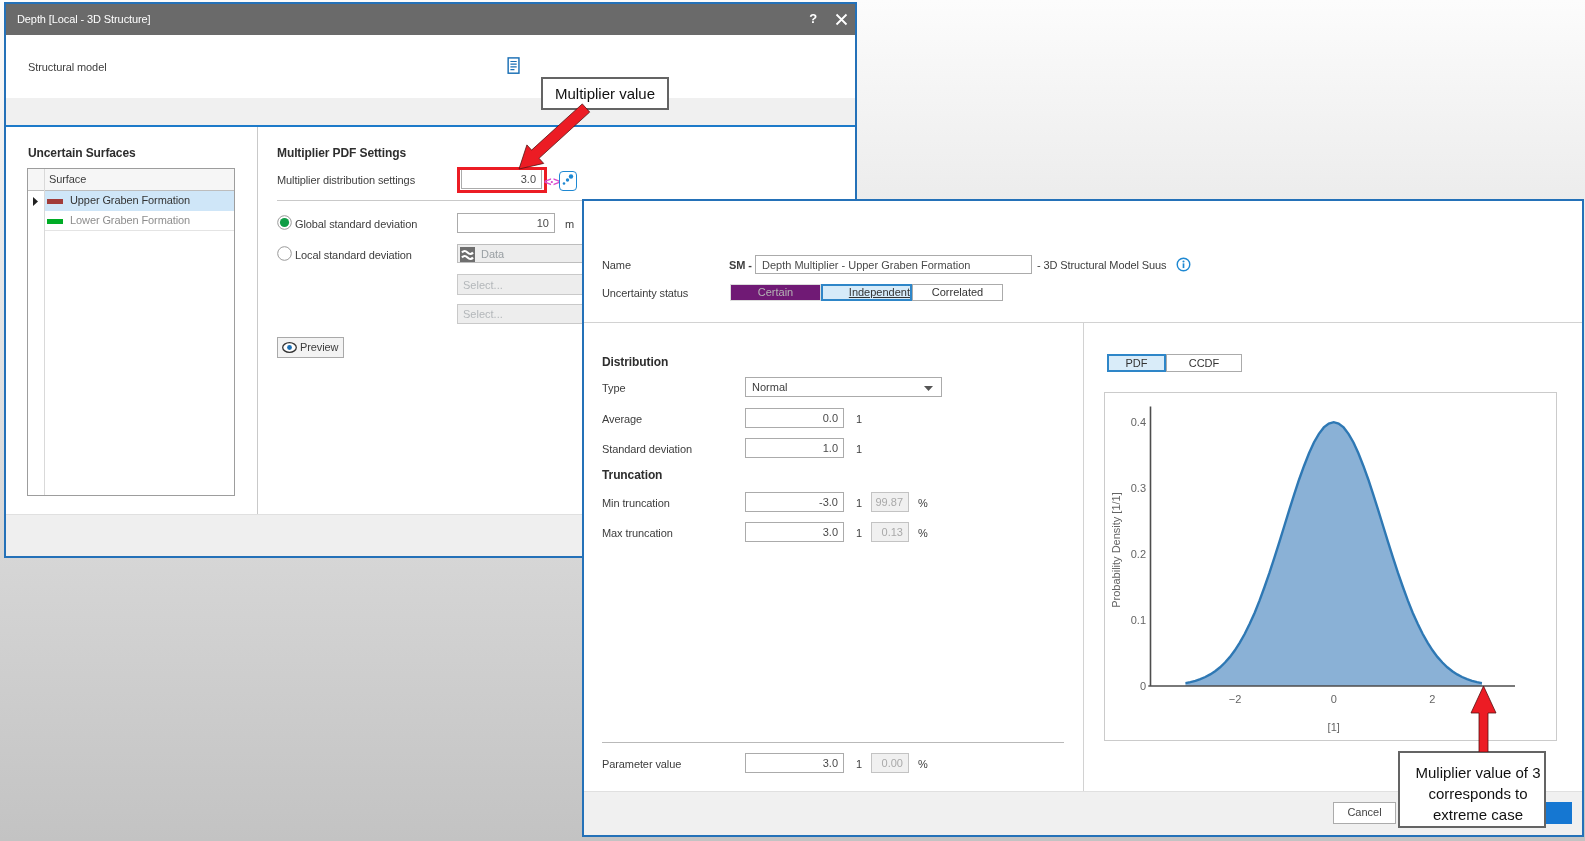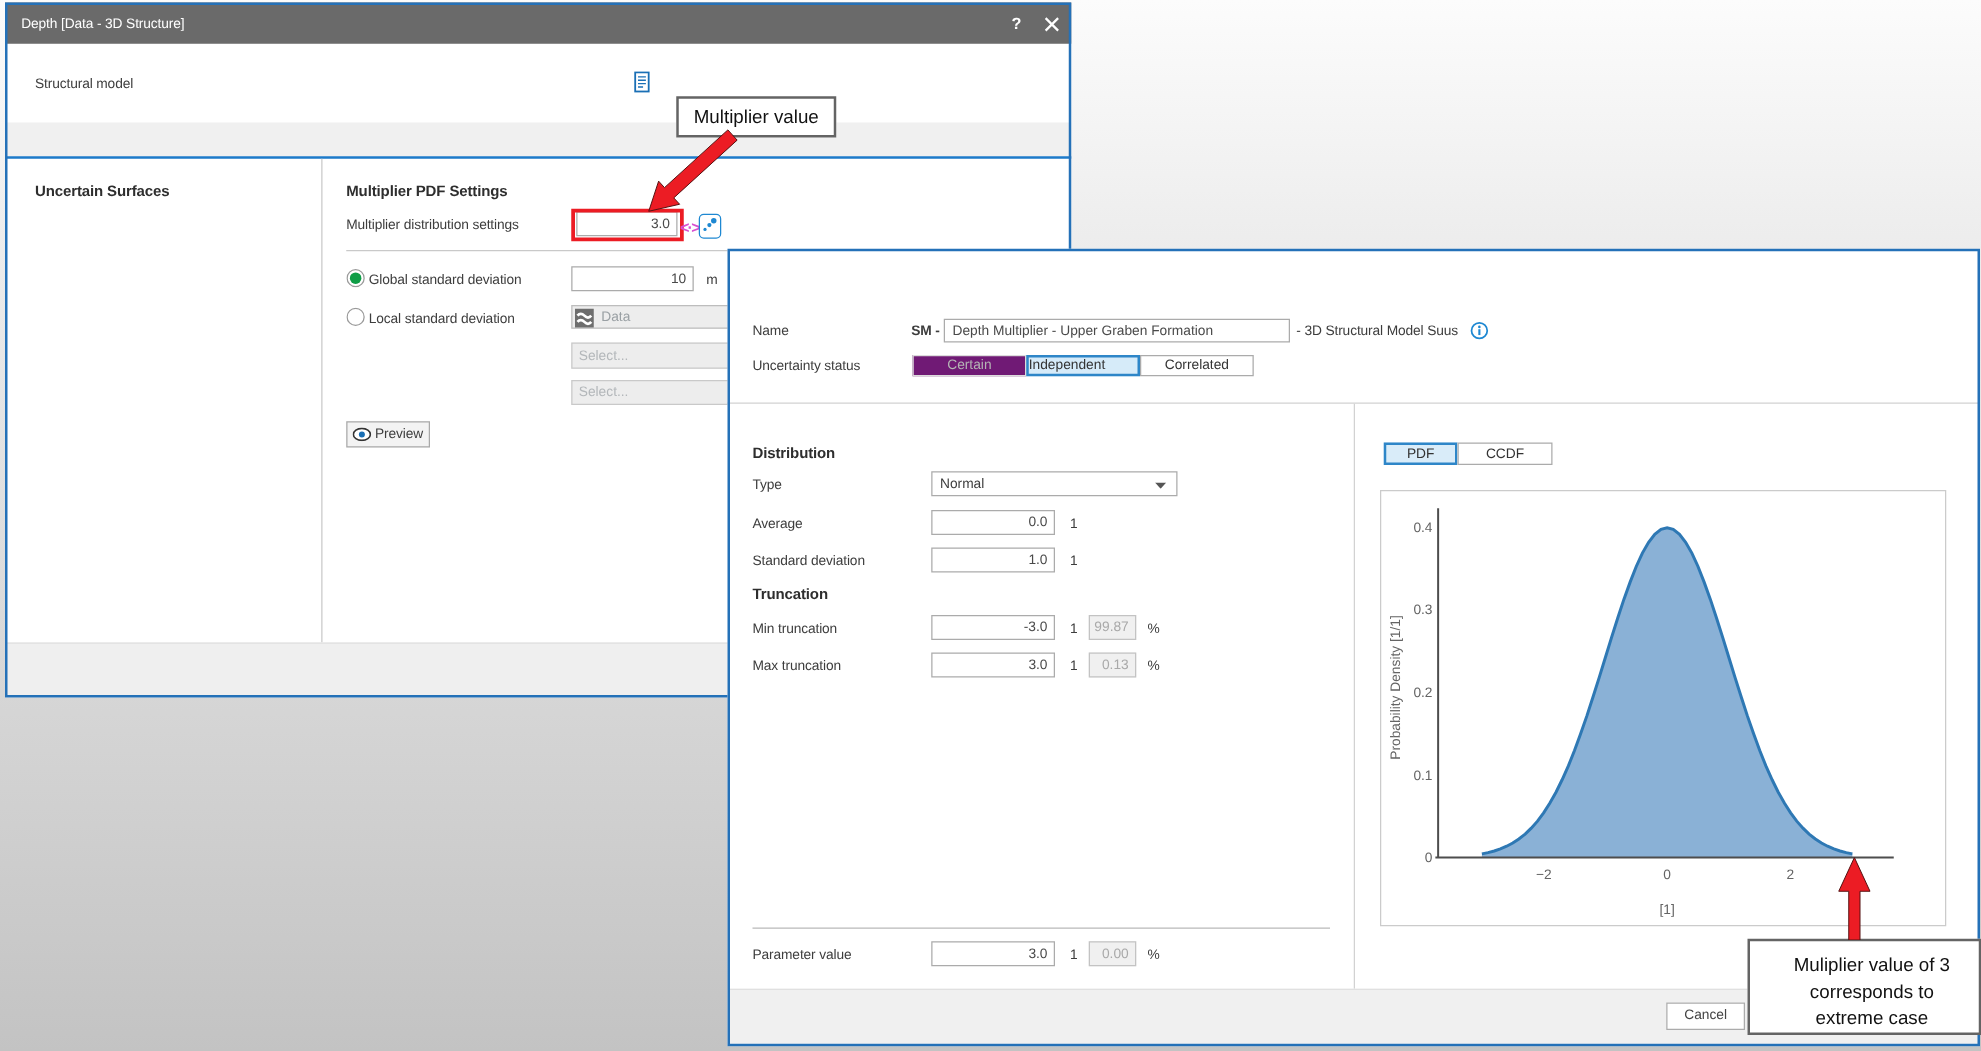--- a/index.html
+++ b/index.html
@@ -20,41 +20,57 @@
 .sel{position:absolute;background:#ededed;border:1px solid #c9c9c9;box-sizing:border-box;
   color:#b3b7ba;font-size:11px;}
 .callout{position:absolute;background:#fff;border:2px solid #646464;box-sizing:border-box;
   color:#111;text-align:center;}
 </style>
 </head>
 <body>
 
 <div class="dlg" id="d1" style="left:4px;top:2px;width:853px;height:556px;">
   <div class="tbar" style="height:33px;">
-    <span class="t">Depth [Data - 3D Structure]</span>
+    <span class="t">Depth [Local - 3D Structure]</span>
     <span style="position:absolute;right:40px;top:9px;font-weight:bold;font-size:13px;">?</span>
     <svg style="position:absolute;right:9px;top:11px;" width="13" height="13">
       <path d="M1.5,1.5 L11.5,11.5 M11.5,1.5 L1.5,11.5" stroke="#fff" stroke-width="1.8"></path>
     </svg>
   </div>
 
   <div class="lbl" style="left:24px;top:59px;">Structural model</div>
 
 
   <svg style="position:absolute;left:503px;top:55px;" width="14" height="18" viewBox="0 0 15 20">
     <rect x="1" y="1" width="12" height="17" fill="none" stroke="#1a6fb5" stroke-width="1.6"></rect>
     <g stroke="#1a6fb5" stroke-width="1.3">
       <path d="M3.5,5 L10.5,5 M3.5,8 L10.5,8 M3.5,11 L10.5,11 M3.5,14 L8,14"></path>
     </g>
   </svg>
 
   <div class="abs" style="left:0;top:96px;width:853px;height:27px;background:#f0f0f0;"></div>
   <div class="abs" style="left:0;top:123px;width:853px;height:2px;background:#1d7ac9;"></div>
 
   <div class="lbl b" style="left:24px;top:144px;">Uncertain Surfaces</div>
+  <div class="abs" style="left:23px;top:166px;width:208px;height:328px;border:1px solid #9d9d9d;background:#fff;box-sizing:border-box;">
+    <div class="abs" style="left:0;top:0;width:100%;height:22px;background:#f6f6f6;border-bottom:1px solid #bdbdbd;box-sizing:border-box;"></div>
+    <div class="lbl" style="left:21px;top:4px;">Surface</div>
+    <div class="abs" style="left:16px;top:0;width:1px;height:100%;background:#d9d9d9;"></div>
+
+    <div class="abs" style="left:17px;top:22px;width:189px;height:20px;background:#cfe6f8;"></div>
+    <svg style="position:absolute;left:5px;top:28px;" width="5" height="9">
+        <path d="M0,0 L5,4.5 L0,9 Z" fill="#222"></path>
+      </svg>
+    <div class="abs" style="left:19px;top:30px;width:16px;height:5px;background:#a23c3a;"></div>
+    <div class="lbl" style="left:42px;top:25px;color:#333;">Upper Graben Formation</div>
+
+    <div class="abs" style="left:17px;top:42px;width:189px;height:20px;background:#fff;border-bottom:1px solid #e4e4e4;box-sizing:border-box;"></div>
+    <div class="abs" style="left:19px;top:50px;width:16px;height:5px;background:#00ac26;"></div>
+    <div class="lbl" style="left:42px;top:45px;color:#8e8e8e;">Lower Graben Formation</div>
+  </div>
 
   <div class="abs" style="left:253px;top:125px;width:1px;height:387px;background:#c9c9c9;"></div>
 
   <div class="lbl b" style="left:273px;top:144px;">Multiplier PDF Settings</div>
   <div class="lbl" style="left:273px;top:172px;">Multiplier distribution settings</div>
   <div class="inp" style="left:457px;top:167px;width:81px;height:20px;">
       <span class="v">3.0</span>
     </div>
 
   <div class="abs" style="left:453px;top:165px;width:90px;height:26px;border:3.5px solid #ec1c24;box-sizing:border-box;"></div>
@@ -124,21 +140,21 @@
   </div>
   <div class="lbl" style="left:455px;top:60px;">- 3D Structural Model Suus</div>
   <svg style="position:absolute;left:594px;top:58px;" width="15" height="15" viewBox="0 0 16 16">
     <circle cx="8" cy="8" r="6.7" fill="#fff" stroke="#1e88d2" stroke-width="1.5"></circle>
     <circle cx="8" cy="4.8" r="1.1" fill="#1e88d2"></circle>
     <rect x="7.1" y="6.8" width="1.8" height="5" fill="#1e88d2"></rect>
   </svg>
 
   <div class="lbl" style="left:20px;top:88px;">Uncertainty status</div>
   <div class="abs" style="left:148px;top:85px;width:91px;height:17px;background:#701a75;border:1px solid #dcdcdc;box-sizing:border-box;color:#b4b4b4;font-size:11px;text-align:center;line-height:15px;">Certain</div>
-  <div class="abs" style="left:239px;top:85px;width:91px;height:17px;background:#d6ebf9;border:2px solid #2e86c8;box-sizing:border-box;color:#333;font-size:11px;text-align:left;line-height:13px;">Independent</div>
+  <div class="abs" style="left:239px;top:85px;width:91px;height:17px;background:#d6ebf9;border:2px solid #2e86c8;box-sizing:border-box;color:#333;font-size:11px;text-align:right;line-height:13px;text-decoration:underline;">Independent</div>
   <div class="abs" style="left:330px;top:85px;width:91px;height:17px;background:#fff;border:1px solid #ababab;box-sizing:border-box;color:#333;font-size:11px;text-align:center;line-height:15px;">Correlated</div>
 
   <div class="abs" style="left:0;top:123px;width:1002px;height:1px;background:#d2d2d2;"></div>
   <div class="abs" style="left:501px;top:124px;width:1px;height:468px;background:#d2d2d2;"></div>
 
   <div class="lbl b" style="left:20px;top:156px;">Distribution</div>
   <div class="lbl" style="left:20px;top:183px;">Type</div>
   <div class="inp" style="left:163px;top:178px;width:197px;height:20px;">
     <span style="position:absolute;left:6px;top:3px;color:#3d3d3d;">Normal</span>
     <svg style="position:absolute;right:8px;top:8px;" width="9" height="5">
@@ -213,16 +229,16 @@
   <div class="abs" style="left:0;top:592px;width:1002px;height:44px;background:#f0f0f0;border-top:1px solid #e0e0e0;box-sizing:border-box;"></div>
   <div class="abs" style="left:908px;top:603px;width:82px;height:22px;background:#1577d2;"></div>
   <div class="abs" style="left:751px;top:603px;width:63px;height:22px;background:#fff;border:1px solid #ababab;box-sizing:border-box;color:#444;font-size:11px;text-align:center;line-height:19px;">Cancel</div>
 </div>
 
 <div class="callout" style="left:541px;top:77px;width:128px;height:33px;font-size:15px;line-height:29px;">Multiplier value</div>
 <svg class="abs" style="left:500px;top:100px;" width="100" height="85" viewBox="0 0 100 85">
   <polygon points="82.3,3.9 31.6,50.1 26.9,44.9 19.0,69.0 43.7,63.4 39.0,58.3 89.7,12.1" fill="#ec1c24" stroke="#551111" stroke-width="0.8"></polygon>
 </svg>
 
-<div class="callout" style="left:1398px;top:751px;width:187px;height:77px;border-width:2.5px;font-size:15px;line-height:21px;padding-top:9px;box-sizing:border-box;padding-left:12px;">Muliplier value of 3<br>corresponds to<br>extreme case</div>
+<div class="callout" style="left:1398px;top:751px;width:148px;height:77px;border-width:2.5px;font-size:15px;line-height:21px;padding-top:9px;box-sizing:border-box;padding-left:12px;">Muliplier value of 3<br>corresponds to<br>extreme case</div>
 <svg class="abs" style="left:1466px;top:686px;" width="36" height="66">
   <polygon points="17.5,0 30,27 22,27 22,66 13,66 13,27 5,27" fill="#ec1c24" stroke="#551111" stroke-width="0.8"></polygon>
 </svg>
 
 </body></html>

